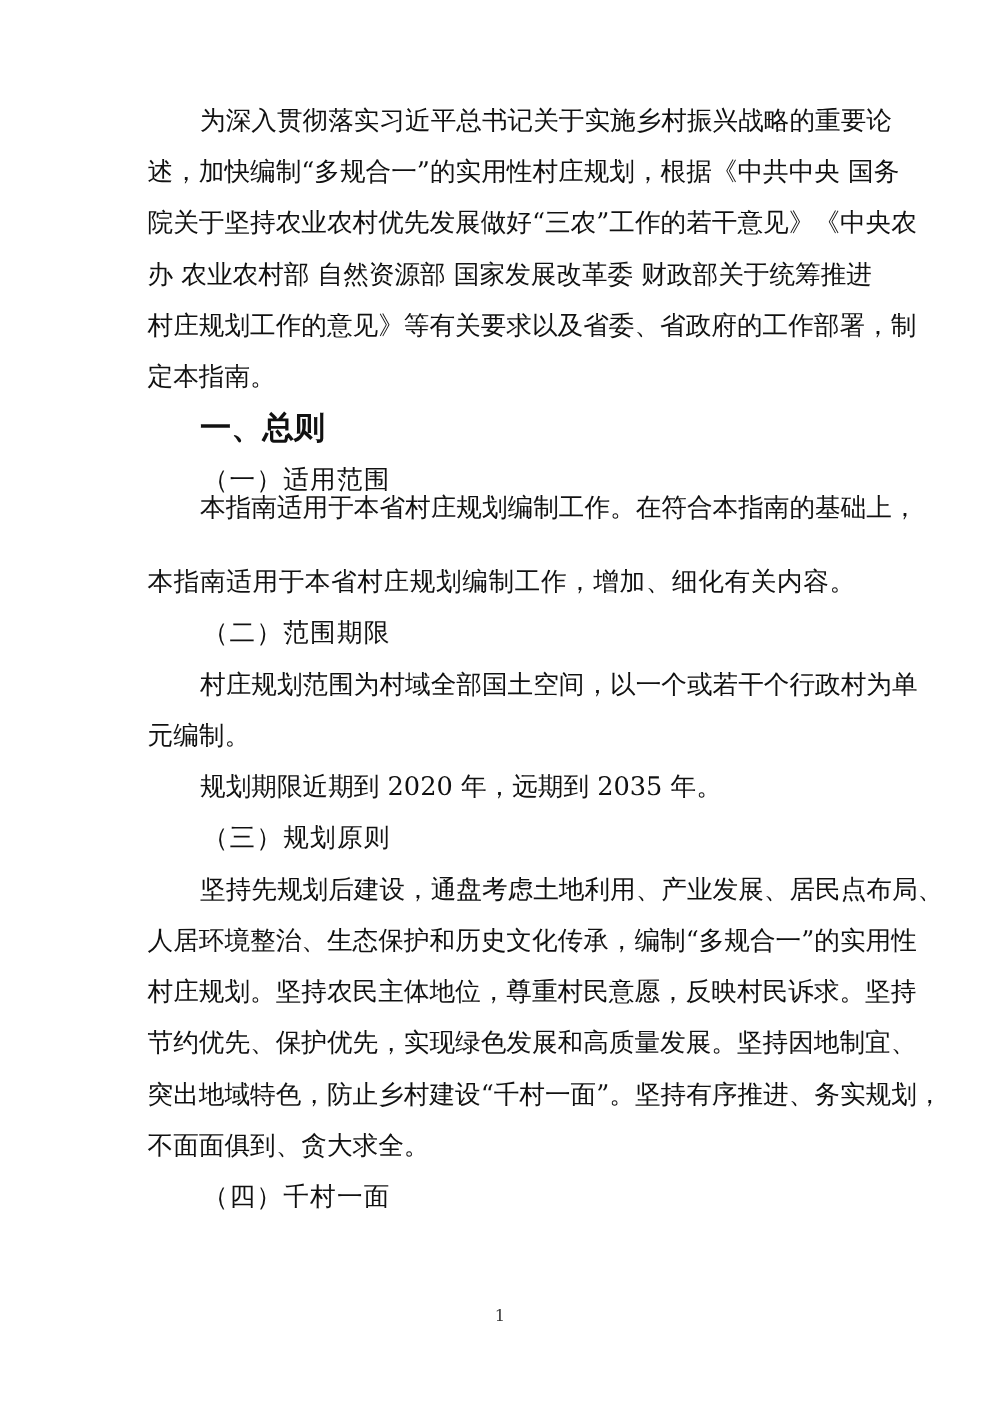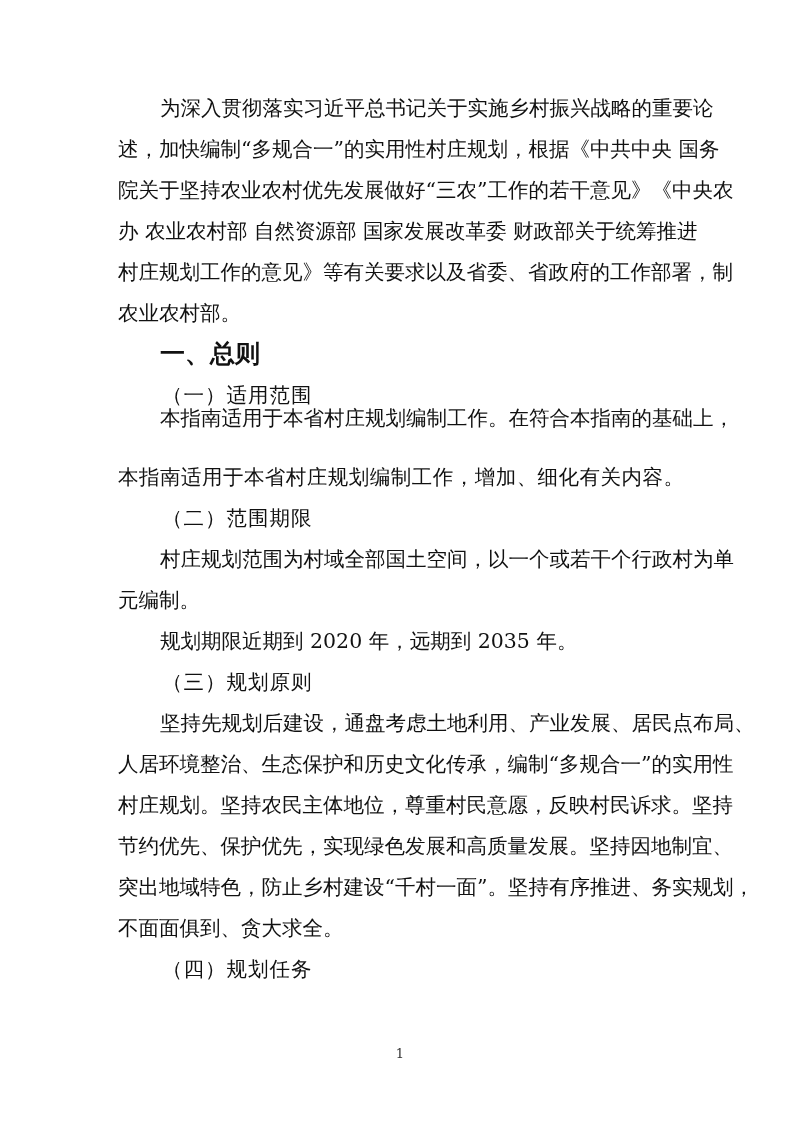--- a/index.html
+++ b/index.html
@@ -1,51 +1,51 @@
 <!DOCTYPE html>
 <html><head>
   <meta charset="utf-8">
   <style>
     html, body { margin: 0; padding: 0; background: #ffffff; }
     body { width: 800px; height: 1132px; position: relative; overflow: hidden;
       font-family: "DejaVu Serif", "Liberation Serif", serif; color: #111; }
     .page { position: absolute; left: 118px; top: 0; width: 566px; }
-    .line { position: absolute; left: 0; white-space: nowrap; font-size: 20.5px; height: 28px; line-height: 28px; margin-top: 12px; }
+    .line { position: absolute; left: 0; white-space: nowrap; font-size: 20.5px; height: 28px; line-height: 28px; }
     .just { width: 566px; text-align: justify; text-align-last: justify; }
     .indent { padding-left: 42px; box-sizing: border-box; }
     .h1 { font-family: "DejaVu Sans", "Liberation Sans", sans-serif; font-weight: bold; font-size: 25px; padding-left: 42px; }
     .h2 { padding-left: 44px; letter-spacing: 1px; }
     .pnum { position: absolute; top: 1046px; left: 0; width: 800px; text-align: center; font-size: 13px; color: #333; }
   </style>
 </head>
 <body>
 
 <div class="page">
   <div class="line just indent" style="top:82px">为深入贯彻落实习近平总书记关于实施乡村振兴战略的重要论</div>
   <div class="line just" style="top:123px">述，加快编制“多规合一”的实用性村庄规划，根据《中共中央 国务</div>
   <div class="line just" style="top:164px">院关于坚持农业农村优先发展做好“三农”工作的若干意见》《中央农</div>
   <div class="line just" style="top:205px">办 农业农村部 自然资源部 国家发展改革委 财政部关于统筹推进</div>
   <div class="line just" style="top:246px">村庄规划工作的意见》等有关要求以及省委、省政府的工作部署，制</div>
-  <div class="line" style="top:287px">农业农村部。</div>
+  <div class="line" style="top:287px">定本指南。</div>
 
   <div class="line h1" style="top:328px">一、总则</div>
 
   <div class="line h2" style="top:369px">（一）适用范围</div>
   <div class="line just indent" style="top:392px">本指南适用于本省村庄规划编制工作。在符合本指南的基础上，</div>
   <div class="line just" style="top:451px">本指南适用于本省村庄规划编制工作，增加、细化有关内容。</div>
 
   <div class="line h2" style="top:492px">（二）范围期限</div>
   <div class="line just indent" style="top:533px">村庄规划范围为村域全部国土空间，以一个或若干个行政村为单</div>
   <div class="line" style="top:574px">元编制。</div>
   <div class="line indent" style="top:615px">规划期限近期到 2020 年，远期到 2035 年。</div>
 
   <div class="line h2" style="top:656px">（三）规划原则</div>
   <div class="line just indent" style="top:697px">坚持先规划后建设，通盘考虑土地利用、产业发展、居民点布局、</div>
   <div class="line just" style="top:738px">人居环境整治、生态保护和历史文化传承，编制“多规合一”的实用性</div>
   <div class="line just" style="top:779px">村庄规划。坚持农民主体地位，尊重村民意愿，反映村民诉求。坚持</div>
   <div class="line just" style="top:820px">节约优先、保护优先，实现绿色发展和高质量发展。坚持因地制宜、</div>
   <div class="line just" style="top:861px">突出地域特色，防止乡村建设“千村一面”。坚持有序推进、务实规划，</div>
   <div class="line" style="top:902px">不面面俱到、贪大求全。</div>
 
-  <div class="line h2" style="top:943px">（四）规划任务</div>
+  <div class="line h2" style="top:943px">（四）千村一面</div>
 </div>
 
 <div class="pnum">1</div>
 
 </body></html>

